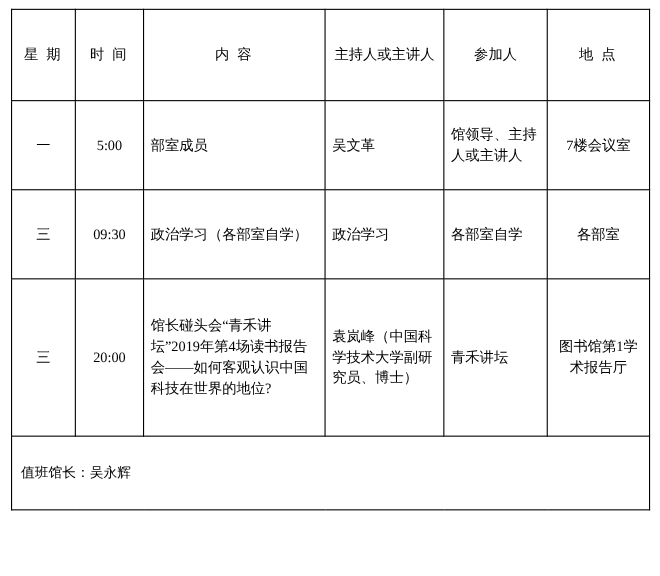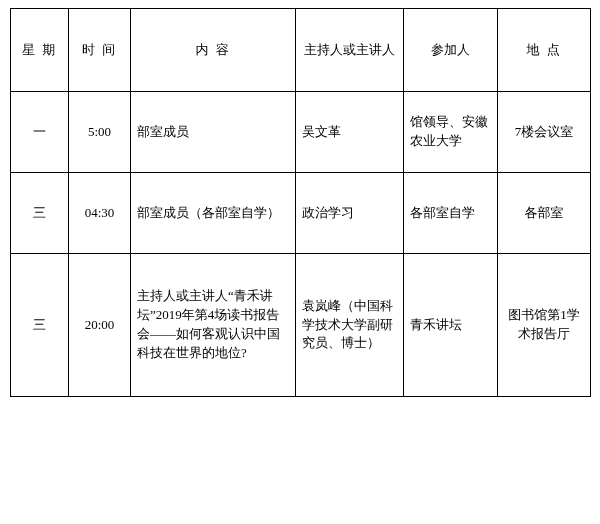--- a/index.html
+++ b/index.html
@@ -97,34 +97,37 @@
         <td class="center">参加人</td>
         <td class="center hdr-spaced">地 点</td>
       </tr>
     </thead>
     <tbody>
       <tr class="row1">
         <td class="center">一</td>
         <td class="center">5:00</td>
         <td class="left">部室成员</td>
         <td class="left">吴文革</td>
-        <td class="left">馆领导、安徽农业大学</td>
+        <td class="left">馆领导、主持人或主讲人</td>
         <td class="center">7楼会议室</td>
       </tr>
       <tr class="row2">
         <td class="center">三</td>
-        <td class="center">04:30</td>
-        <td class="left">部室成员（各部室自学）</td>
+        <td class="center">09:30</td>
+        <td class="left">政治学习（各部室自学）</td>
         <td class="left">政治学习</td>
         <td class="left">各部室自学</td>
         <td class="center">各部室</td>
       </tr>
       <tr class="row3">
         <td class="center">三</td>
         <td class="center">20:00</td>
-        <td class="left">主持人或主讲人“青禾讲坛”2019年第4场读书报告会——如何客观认识中国科技在世界的地位?</td>
+        <td class="left">馆长碰头会“青禾讲坛”2019年第4场读书报告会——如何客观认识中国科技在世界的地位?</td>
         <td class="left">袁岚峰（中国科学技术大学副研究员、博士）</td>
         <td class="left">青禾讲坛</td>
         <td class="center">图书馆第1学术报告厅</td>
+      </tr>
+      <tr class="footer-row">
+        <td colspan="6">值班馆长：吴永辉</td>
       </tr>
     </tbody>
   </table>
 </div>
 
 </body></html>

